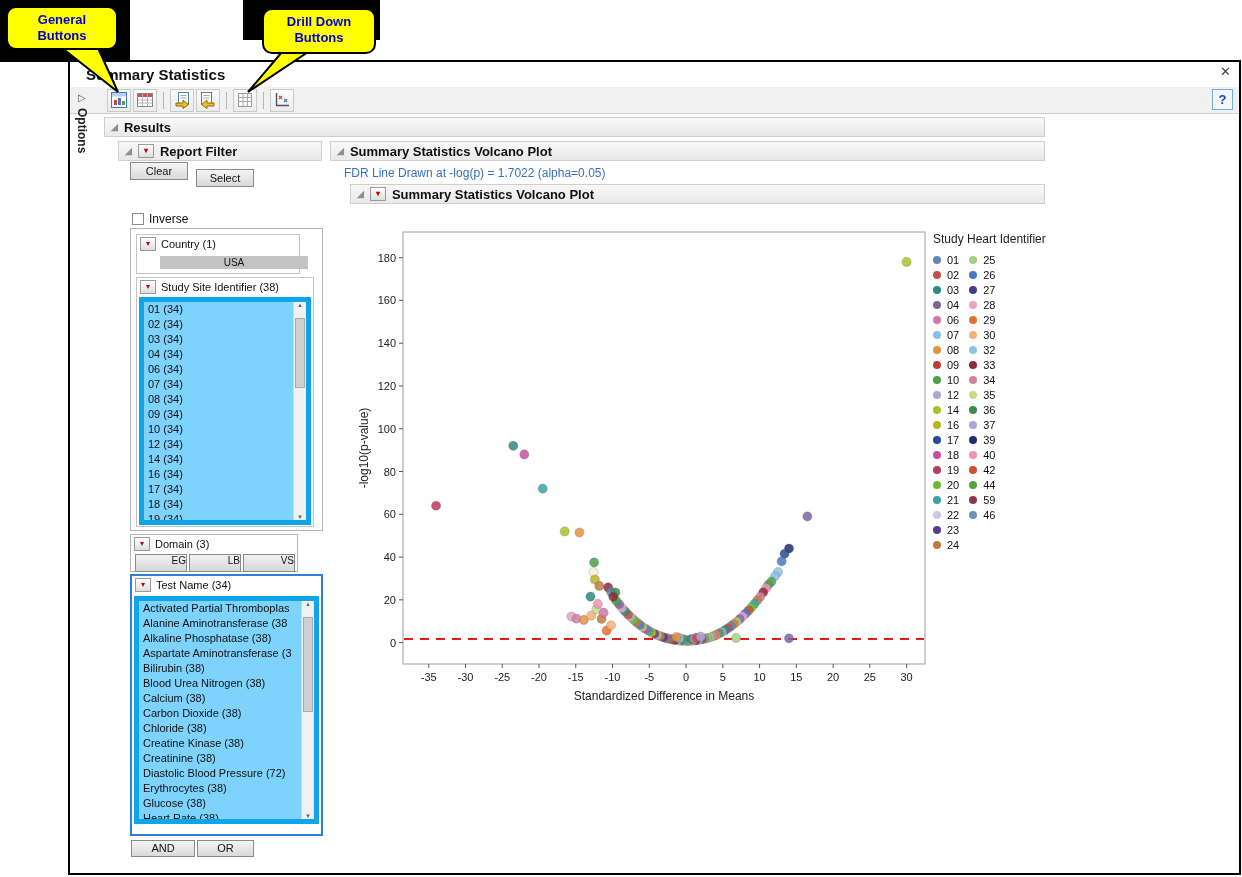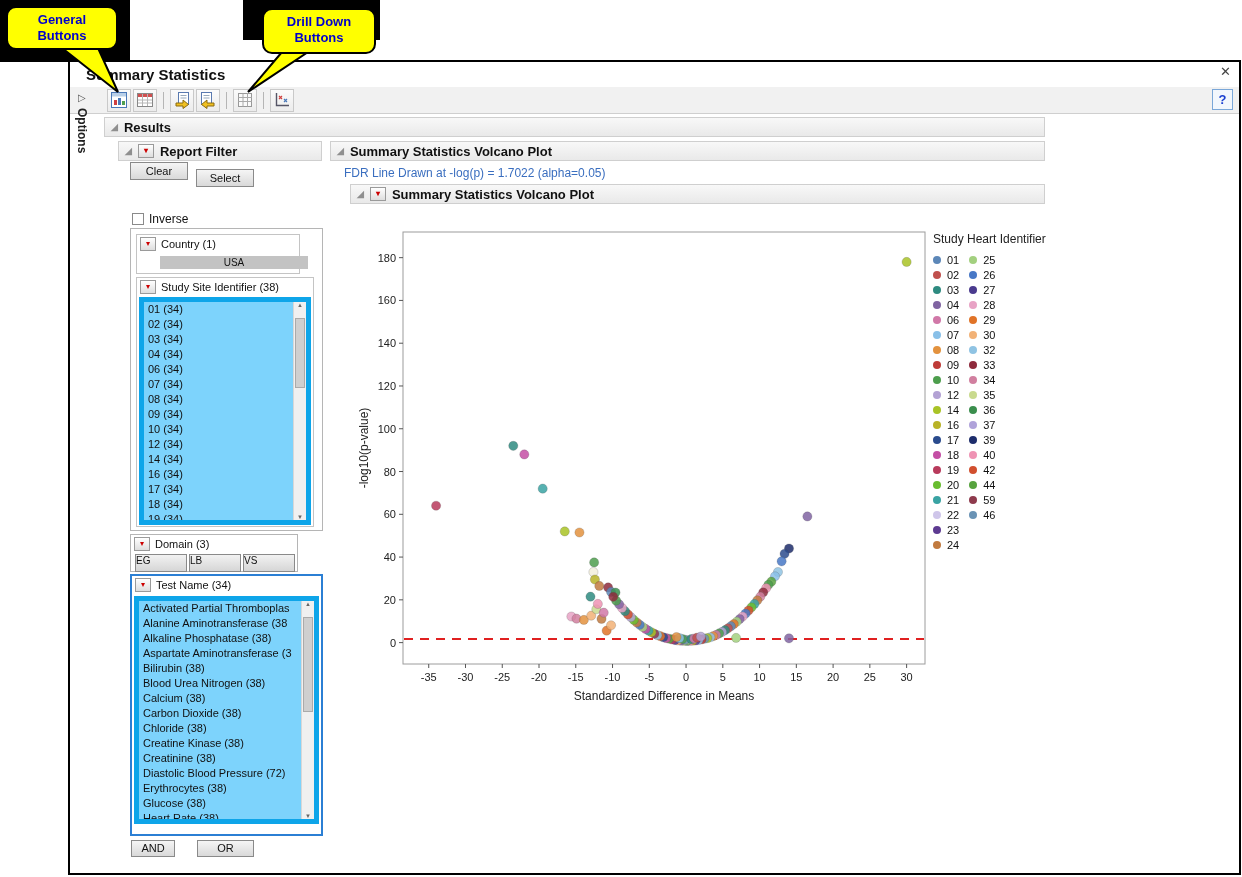--- a/index.html
+++ b/index.html
@@ -32,21 +32,21 @@
   
   .panel-box{position:absolute;border:1px solid #b5b5b5;background:#fff}
   .sub-box{position:absolute;border:1px solid #c4c4c4;background:#fff}
   .f-head{display:flex;align-items:center;gap:5px;padding:2px 3px;font-size:11px}
   .sel-bar{position:absolute;background:#c3c3c3;font-size:10px;text-align:center;line-height:13px;height:13px}
   .list{position:absolute;background:#7dd3fc;border:5px solid #0ea5e9;overflow:hidden}
   .list-item{height:15px;line-height:15px;padding-left:4px;font-size:11px;white-space:nowrap;overflow:hidden}
   .sb{position:absolute;right:0;top:0;bottom:0;width:13px;background:#f0f0f0;border-left:1px solid #d7d7d7;display:flex;flex-direction:column;align-items:center;font-size:6px;color:#666}
   .sb-track{flex:1;width:100%;position:relative}
   .sb-thumb{position:absolute;left:1px;right:1px;background:#cfcfcf;border:1px solid #aaa}
-  .domain-btn{background:linear-gradient(#f2f2f2,#d6d6d6);border:1px solid #8a8a8a;font-size:10px;text-align:left;line-height:12px;height:18px;width:52px;display:inline-block;margin-right:2px}
+  .domain-btn{background:linear-gradient(#f2f2f2,#d6d6d6);border:1px solid #8a8a8a;font-size:10px;text-align:right;line-height:12px;height:18px;width:52px;display:inline-block;margin-right:2px}
   .test-group{position:absolute;border:2px solid #2b7fd4;background:#fff}
 
   
   .fdr-note{position:absolute;font-size:12px;color:#3a6ebf}
   .legend{position:absolute;width:160px}
   .legend-title{font-size:12px;color:#222;margin-bottom:6px}
   .legend-cols{display:flex;gap:10px}
   .legend-row{display:flex;align-items:center;gap:6px;height:15px;font-size:11px}
   .legend-dot{width:8px;height:8px;border-radius:50%;display:inline-block;flex:0 0 auto}
 
@@ -216,21 +216,21 @@
         <div class="list-item">Chloride (38)</div>
         <div class="list-item">Creatine Kinase (38)</div>
         <div class="list-item">Creatinine (38)</div>
         <div class="list-item">Diastolic Blood Pressure (72)</div>
         <div class="list-item">Erythrocytes (38)</div>
         <div class="list-item">Glucose (38)</div>
         <div class="list-item">Heart Rate (38)</div>
       </div>
   </div>
 
-  <div class="btn" style="left:61px;top:778px;width:44px;height:17px;line-height:15px">AND</div>
+  <div class="btn" style="left:61px;top:778px;width:64px;height:17px;line-height:15px">AND</div>
   <div class="btn" style="left:127px;top:778px;width:57px;height:17px;line-height:15px">OR</div>
 
   <div class="hbar" style="left:260px;top:79px;width:715px;height:20px">
     <span class="tri">◢</span>
     <span>Summary Statistics Volcano Plot</span>
   </div>
 
   <div class="fdr-note" style="left:274px;top:104px">FDR Line Drawn at -log(p) = 1.7022 (alpha=0.05)</div>
 
   <div class="hbar" style="left:280px;top:122px;width:695px;height:20px">

